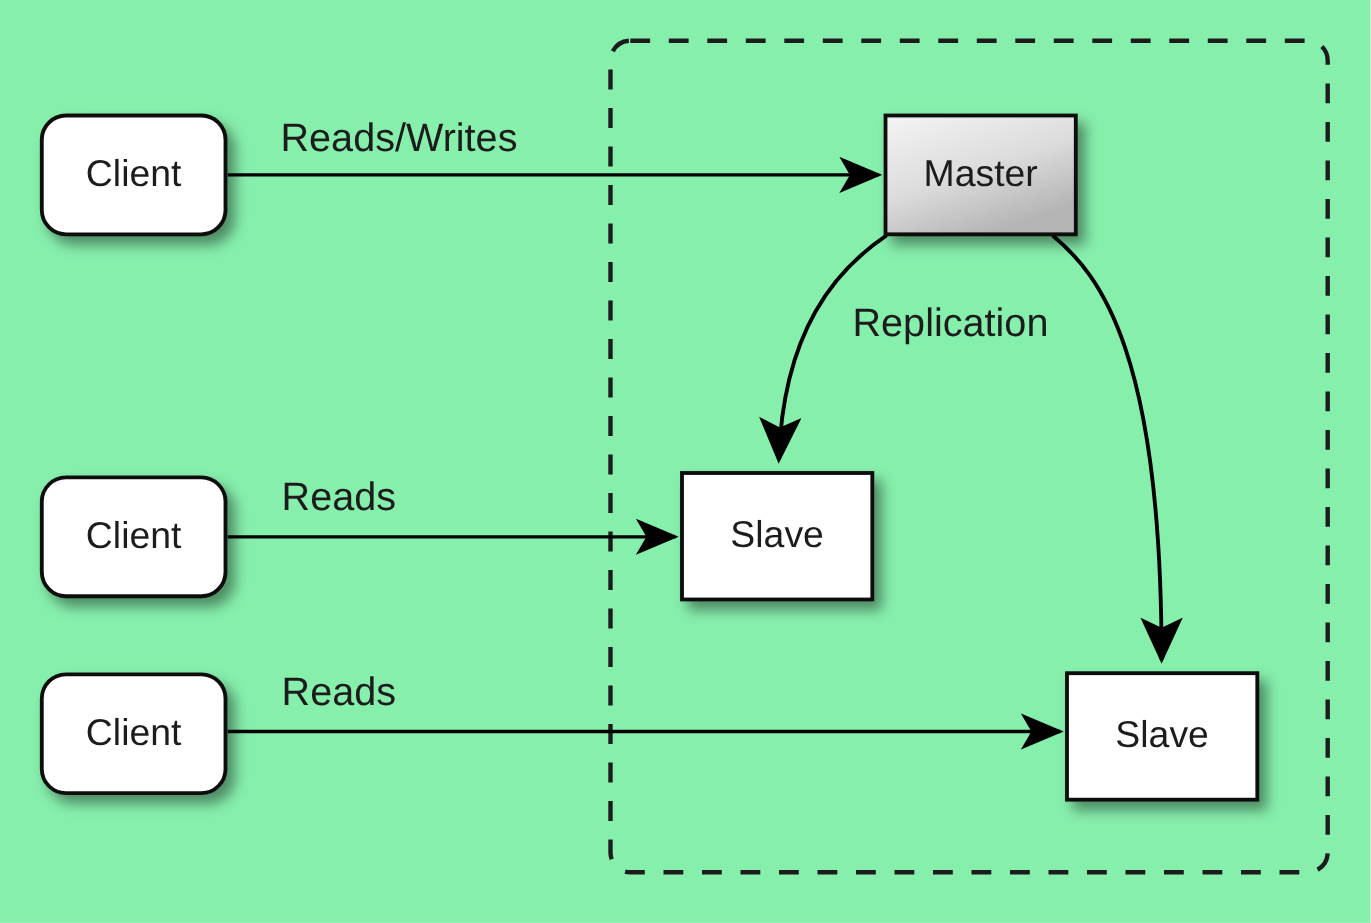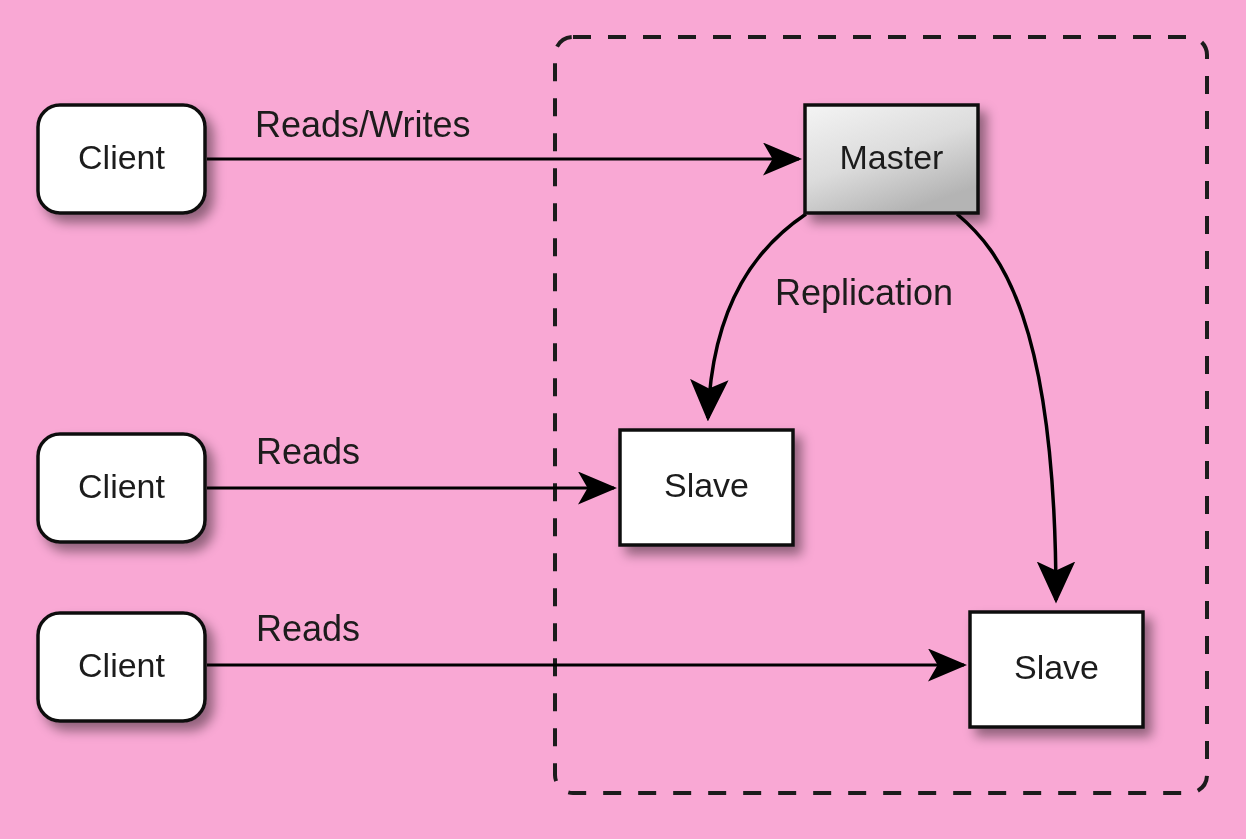--- a/index.html
+++ b/index.html
@@ -7,21 +7,21 @@
     padding: 0;
     background: #ffffff;
   }
   body {
     font-family: "Liberation Sans", sans-serif;
   }
   #diagram-root {
     position: relative;
     width: 1246px;
     height: 839px;
-    background: #f9a8d4;
+    background: #86efac;
     overflow: hidden;
   }
   #diagram-svg {
     position: absolute;
     left: 0;
     top: 0;
     width: 1246px;
     height: 839px;
   }
   .node-label {

